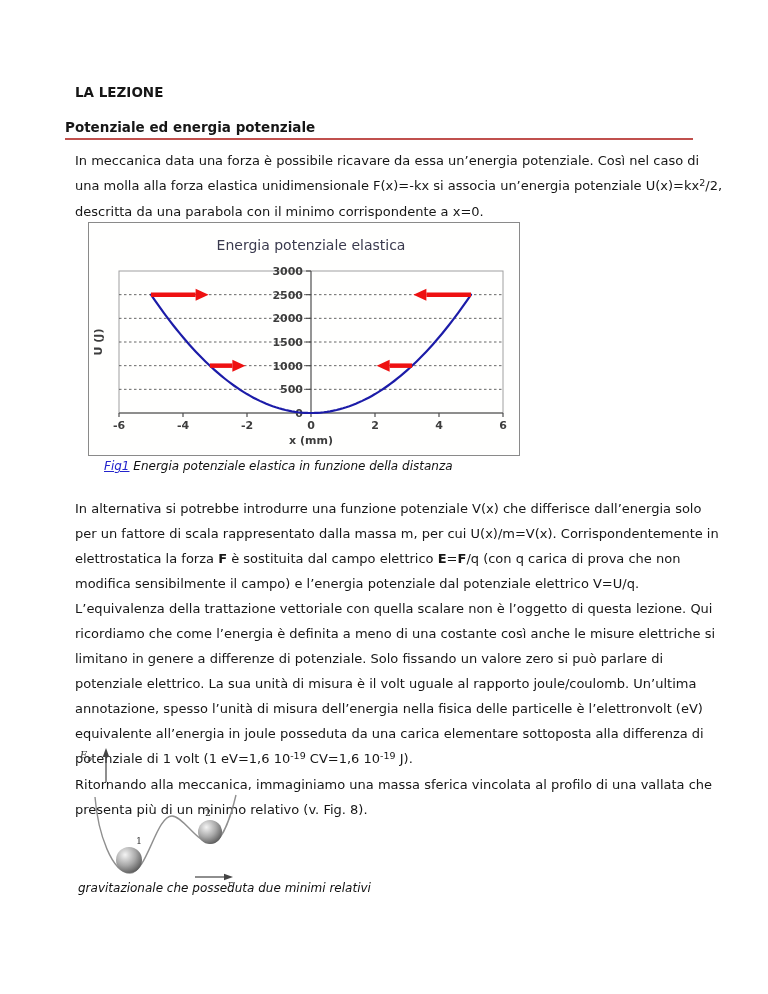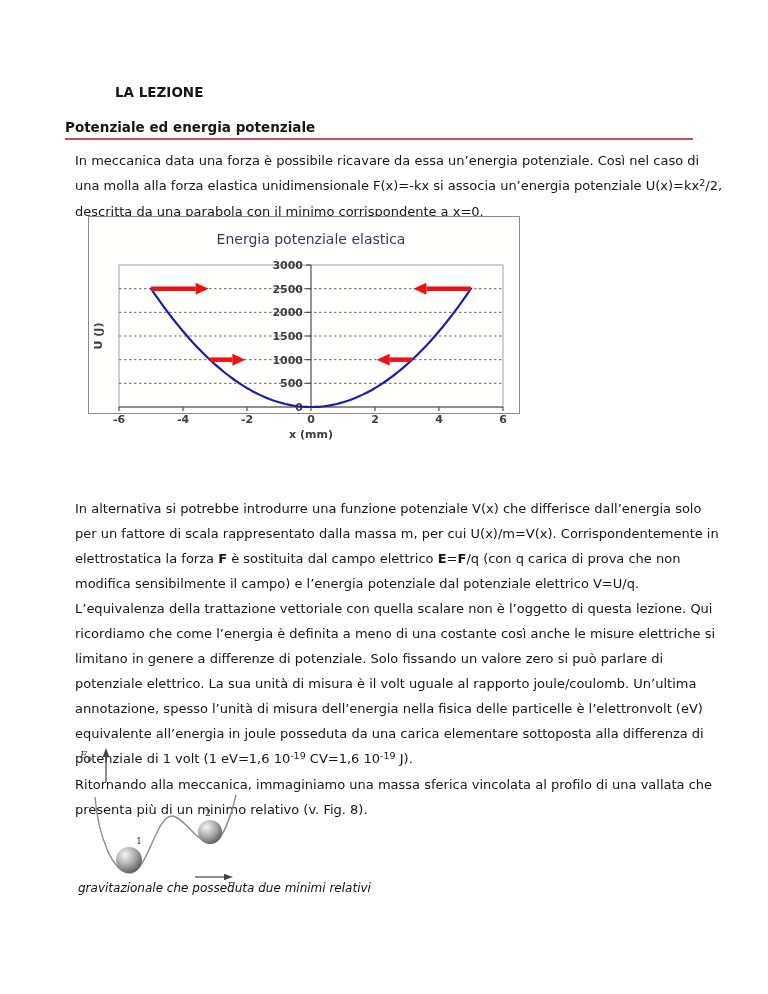--- a/index.html
+++ b/index.html
@@ -1,30 +1,30 @@
 <!DOCTYPE html>
 <html><head>
 <meta charset="utf-8">
 <style>
   html,body { margin:0; padding:0; }
   .page {
     position:relative; width:768px; height:994px; background:#ffffff;
     font-family:"DejaVu Sans", sans-serif; color:#161616; overflow:hidden;
   }
-  .h1 { position:absolute; left:75px; top:84px; font-size:13.5px; font-weight:bold;margin-left:40px; }
+  .h1 { position:absolute; left:75px; top:84px; font-size:13.5px; font-weight:bold; }
   .h2wrap { position:absolute; left:65px; top:119px; width:628px; }
   .h2 { font-size:13.5px; font-weight:bold; }
   .rule { margin-top:3px; height:2px; }
   .flow { position:absolute; }
   .para { font-size:13px; line-height:25px; }
   #p1 { left:75px; top:148px; width:648px; }
   #pblock { left:75px; top:496px; width:652px; }
   .sup { font-size:9.5px; position:relative; top:-4.5px; }
   .b { font-weight:bold; }
-  .chart-box { position:absolute; left:88px; top:216px; width:432px; height:198px;
+  .chart-box { position:absolute; left:88px; top:222px; width:432px; height:234px;
     border:1px solid #8a8a8a; background:#fffffe; box-sizing:border-box; }
   .caption { position:absolute; font-style:italic; font-size:12px; color:#101010; line-height:15.5px; }
   #cap1 { left:104px; top:459px; }
   #cap2 { left:75px; top:881px; }
   #cap2 .line2 { margin-left:3px; }
   .figlink { color:#2323cc; text-decoration:underline; cursor:pointer; }
   #fig2 { position:absolute; left:70px; top:742px; }
 </style>
 </head>
 <body>
@@ -86,20 +86,21 @@
         <polygon points="119.6,71.66666666666666 106.6,65.66666666666666 106.6,77.66666666666666" fill="#ee1111"></polygon>
         <line x1="382" y1="71.66666666666666" x2="337.4" y2="71.66666666666666" stroke="#ee1111" stroke-width="4.5"></line>
         <polygon points="324.4,71.66666666666666 337.4,65.66666666666666 337.4,77.66666666666666" fill="#ee1111"></polygon>
         <line x1="120.88" y1="142.66666666666669" x2="143.4" y2="142.66666666666669" stroke="#ee1111" stroke-width="4.5"></line>
         <polygon points="156.4,142.66666666666669 143.4,136.66666666666669 143.4,148.66666666666669" fill="#ee1111"></polygon>
         <line x1="323.12" y1="142.66666666666669" x2="300.6" y2="142.66666666666669" stroke="#ee1111" stroke-width="4.5"></line>
         <polygon points="287.6,142.66666666666669 300.6,136.66666666666669 300.6,148.66666666666669" fill="#ee1111"></polygon>
       </svg>
   </div>
 
+  <div class="caption" id="cap1"><span class="figlink">Fig1</span><span> Energia potenziale elastica in funzione della distanza</span></div>
 
   <div class="flow" id="pblock">
     <div class="para"><span>In alternativa si potrebbe introdurre una funzione potenziale V(x) che differisce dall’energia solo per un fattore di scala rappresentato dalla massa m, per cui U(x)/m=V(x). Corrispondentemente in elettrostatica la forza </span><span class="b">F</span><span> è sostituita dal campo elettrico </span><span class="b">E</span><span>=</span><span class="b">F</span><span>/q (con q carica di prova che non modifica sensibilmente il campo) e l’energia potenziale dal potenziale elettrico V=U/q. L’equivalenza della trattazione vettoriale con quella scalare non è l’oggetto di questa lezione. Qui ricordiamo che come l’energia è definita a meno di una costante così anche le misure elettriche si limitano in genere a differenze di potenziale. Solo fissando un valore zero si può parlare di potenziale elettrico. La sua unità di misura è il volt uguale al rapporto joule/coulomb. Un’ultima annotazione, spesso l’unità di misura dell’energia nella fisica delle particelle è l’elettronvolt (eV) equivalente all’energia in joule posseduta da una carica elementare sottoposta alla differenza di potenziale di 1 volt (1 eV=1,6 10</span><span class="sup">-19</span><span> CV=1,6 10</span><span class="sup">-19</span><span> J).</span></div>
     <div class="para"><span>Ritornando alla meccanica, immaginiamo una massa sferica vincolata al profilo di una vallata che presenta più di un minimo relativo (v. Fig. 8).</span></div>
   </div>
 
   <svg id="fig2" width="250" height="146" viewBox="0 0 250 146">
     <defs>
       <radialGradient id="ballgrad" cx="35%" cy="30%" r="75%">
         <stop offset="0%" stop-color="#f4f4f4"></stop>

